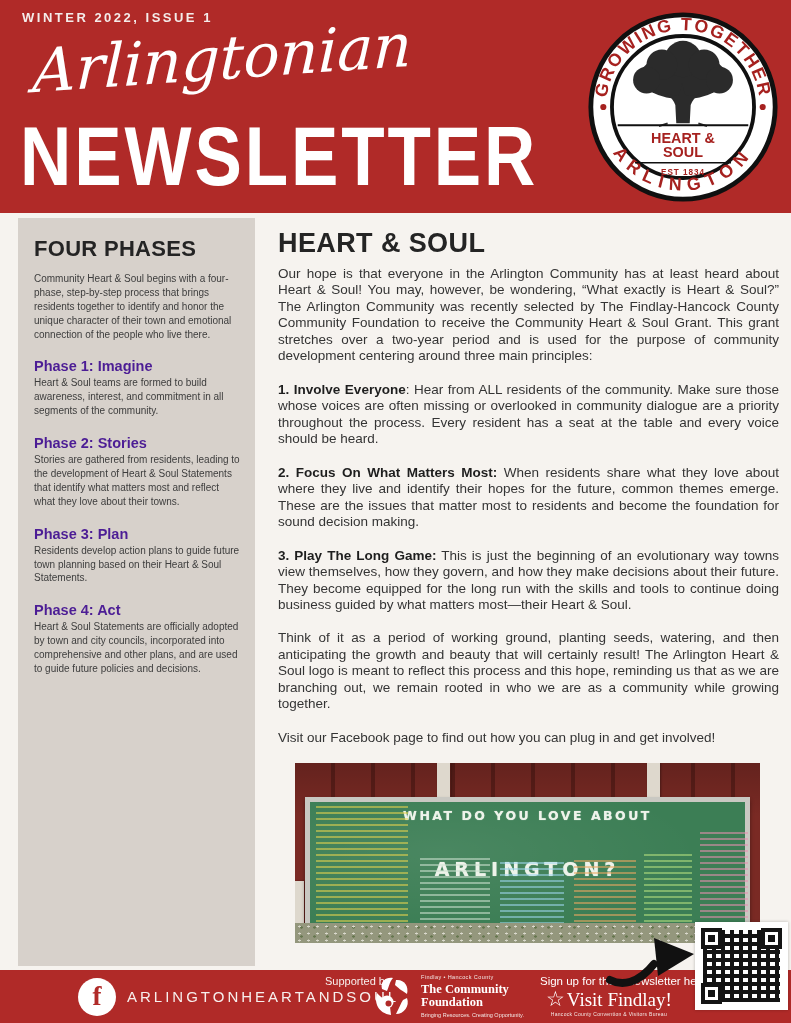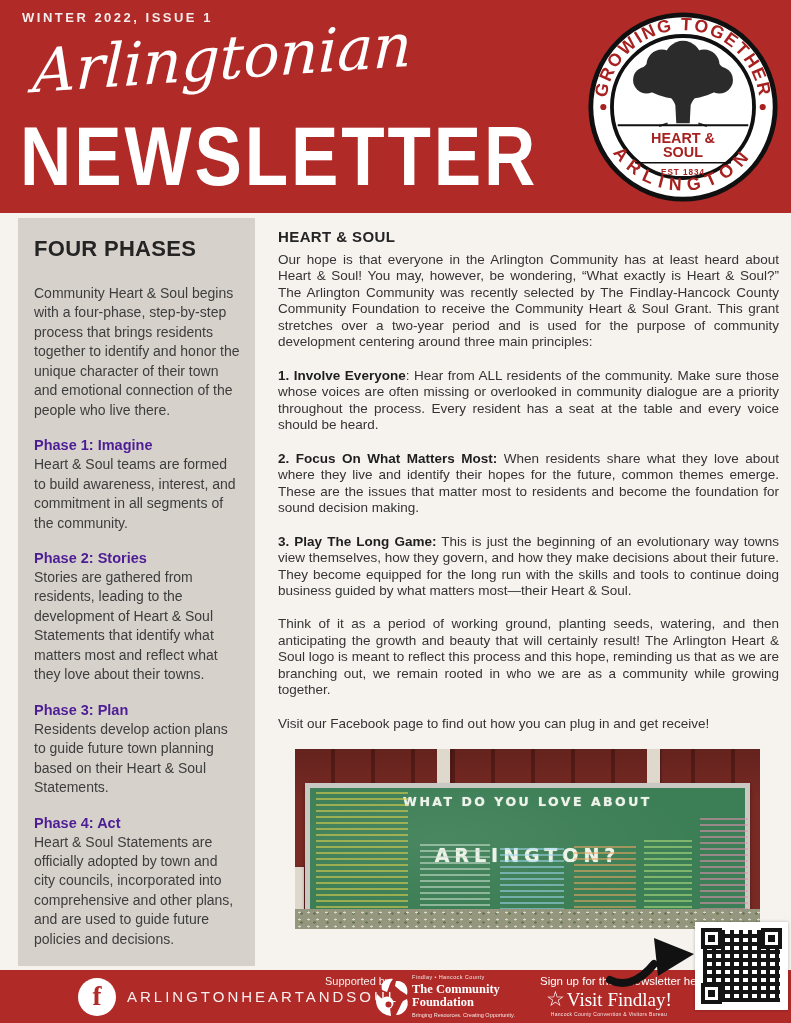--- a/index.html
+++ b/index.html
@@ -33,26 +33,26 @@
     font-size:74px;font-weight:800;letter-spacing:3px;line-height:1;
     transform:scale(.96,1.12);transform-origin:left top;white-space:nowrap;
   }
   
   .badge{position:absolute;right:12px;top:11px;width:192px;height:192px;}
   
   .sidebar{
     position:absolute;left:18px;top:218px;width:237px;height:748px;
     background:var(--sidebar-bg);padding:18px 14px 0 16px;
   }
-  .sidebar h2{font-size:22px;font-weight:800;color:var(--ink);letter-spacing:.3px;margin-bottom:22px;}
-  .sidebar p{font-size:14px;line-height:1.39;margin-bottom:17px;color:#3d3d3d;}
+  .sidebar h2{font-size:22px;font-weight:800;color:var(--ink);letter-spacing:.3px;margin-bottom:10px;}
+  .sidebar p{font-size:10px;line-height:1.39;margin-bottom:17px;color:#3d3d3d;}
   .phase-title{font-size:14.5px;font-weight:700;color:#4c1d95;margin-bottom:2px;}
   
   .article{position:absolute;left:278px;top:228px;width:501px;}
-  .article h1{font-size:15px;font-weight:800;color:var(--ink);letter-spacing:.4px;margin-bottom:7px;}
+  .article h1{font-size:27px;font-weight:800;color:var(--ink);letter-spacing:.4px;margin-bottom:7px;}
   .article p{font-size:13.5px;line-height:1.22;text-align:justify;margin-bottom:17px;color:#343434;}
   .article p b{color:#1e1e1e;}
   .cta{margin-bottom:10px;}
   
   .photo{
     position:relative;margin-left:17px;width:465px;height:180px;overflow:hidden;
     background:
       linear-gradient(180deg,rgba(0,0,0,.18),rgba(0,0,0,0) 30%),
       repeating-linear-gradient(90deg,var(--barn) 0 36px,var(--barn-dark) 36px 40px);
   }
@@ -100,21 +100,21 @@
   
   .footer{position:absolute;left:0;top:970px;width:791px;height:53px;background:var(--red);color:#fff;}
   .fb-group{position:absolute;left:78px;top:0;height:53px;display:flex;align-items:center;gap:11px;}
   .fb-circle{
     width:38px;height:38px;border-radius:50%;background:#fff;color:var(--red);
     display:flex;align-items:center;justify-content:center;
     font-family:"Liberation Serif",serif;font-weight:700;font-size:27px;line-height:1;
   }
   .fb-handle{font-size:15px;letter-spacing:3px;color:#f7efed;}
   .supported-label{position:absolute;left:325px;top:5px;font-size:11px;color:#f7efed;}
-  .cf-logo{position:absolute;left:370px;top:5px;display:flex;align-items:flex-end;gap:0;}
+  .cf-logo{position:absolute;left:370px;top:5px;display:flex;align-items:flex-start;gap:9px;}
   .cf-text{line-height:1;}
   .cf-small{font-size:5.5px;letter-spacing:.4px;margin-bottom:2px;color:#f3e7e5;}
   .cf-name{font-family:"Liberation Serif",serif;font-weight:700;font-size:12.5px;line-height:1.08;color:#ffffff;}
   .cf-tagline{font-size:5.5px;margin-top:3px;color:#f3e7e5;}
   .signup-label{position:absolute;left:540px;top:5px;font-size:11.5px;color:#ffffff;}
   .vf-logo{position:absolute;left:546px;top:20px;text-align:center;color:#fff;}
   .vf-row{display:flex;align-items:flex-end;gap:2px;}
   .vf-star{font-size:21px;line-height:.9;}
   .vf-name{font-family:"Liberation Serif",serif;font-size:19px;line-height:1;}
   .vf-sub{font-size:5px;margin-top:2px;letter-spacing:.3px;color:#f3e7e5;}
@@ -182,21 +182,21 @@
 
   <main class="article">
     <h1>HEART &amp; SOUL</h1>
     <p>Our hope is that everyone in the Arlington Community has at least heard about Heart &amp; Soul! You may, however, be wondering, “What exactly is Heart &amp; Soul?” The Arlington Community was recently selected by The Findlay-Hancock County Community Foundation to receive the Community Heart &amp; Soul Grant. This grant stretches over a two-year period and is used for the purpose of community development centering around three main principles:</p>
 
     <p><b>1. Involve Everyone</b><span>: Hear from ALL residents of the community. Make sure those whose voices are often missing or overlooked in community dialogue are a priority throughout the process. Every resident has a seat at the table and every voice should be heard.</span></p>
     <p><b>2. Focus On What Matters Most:</b><span> When residents share what they love about where they live and identify their hopes for the future, common themes emerge. These are the issues that matter most to residents and become the foundation for sound decision making.</span></p>
     <p><b>3. Play The Long Game:</b><span> This is just the beginning of an evolutionary way towns view themselves, how they govern, and how they make decisions about their future. They become equipped for the long run with the skills and tools to continue doing business guided by what matters most—their Heart &amp; Soul.</span></p>
 
     <p>Think of it as a period of working ground, planting seeds, watering, and then anticipating the growth and beauty that will certainly result! The Arlington Heart &amp; Soul logo is meant to reflect this process and this hope, reminding us that as we are branching out, we remain rooted in who we are as a community while growing together.</p>
-    <p class="cta">Visit our Facebook page to find out how you can plug in and get receive!</p>
+    <p class="cta">Visit our Facebook page to find out how you can plug in and get involved!</p>
 
     <div class="photo">
       <div class="post p1"></div>
       <div class="post p2"></div>
       <div class="post p3"></div>
       <div class="board">
         <div class="board-title">
           <div class="board-line1">WHAT DO YOU LOVE ABOUT</div>
           <div class="board-line2">ARLINGTON?</div>
         </div>

